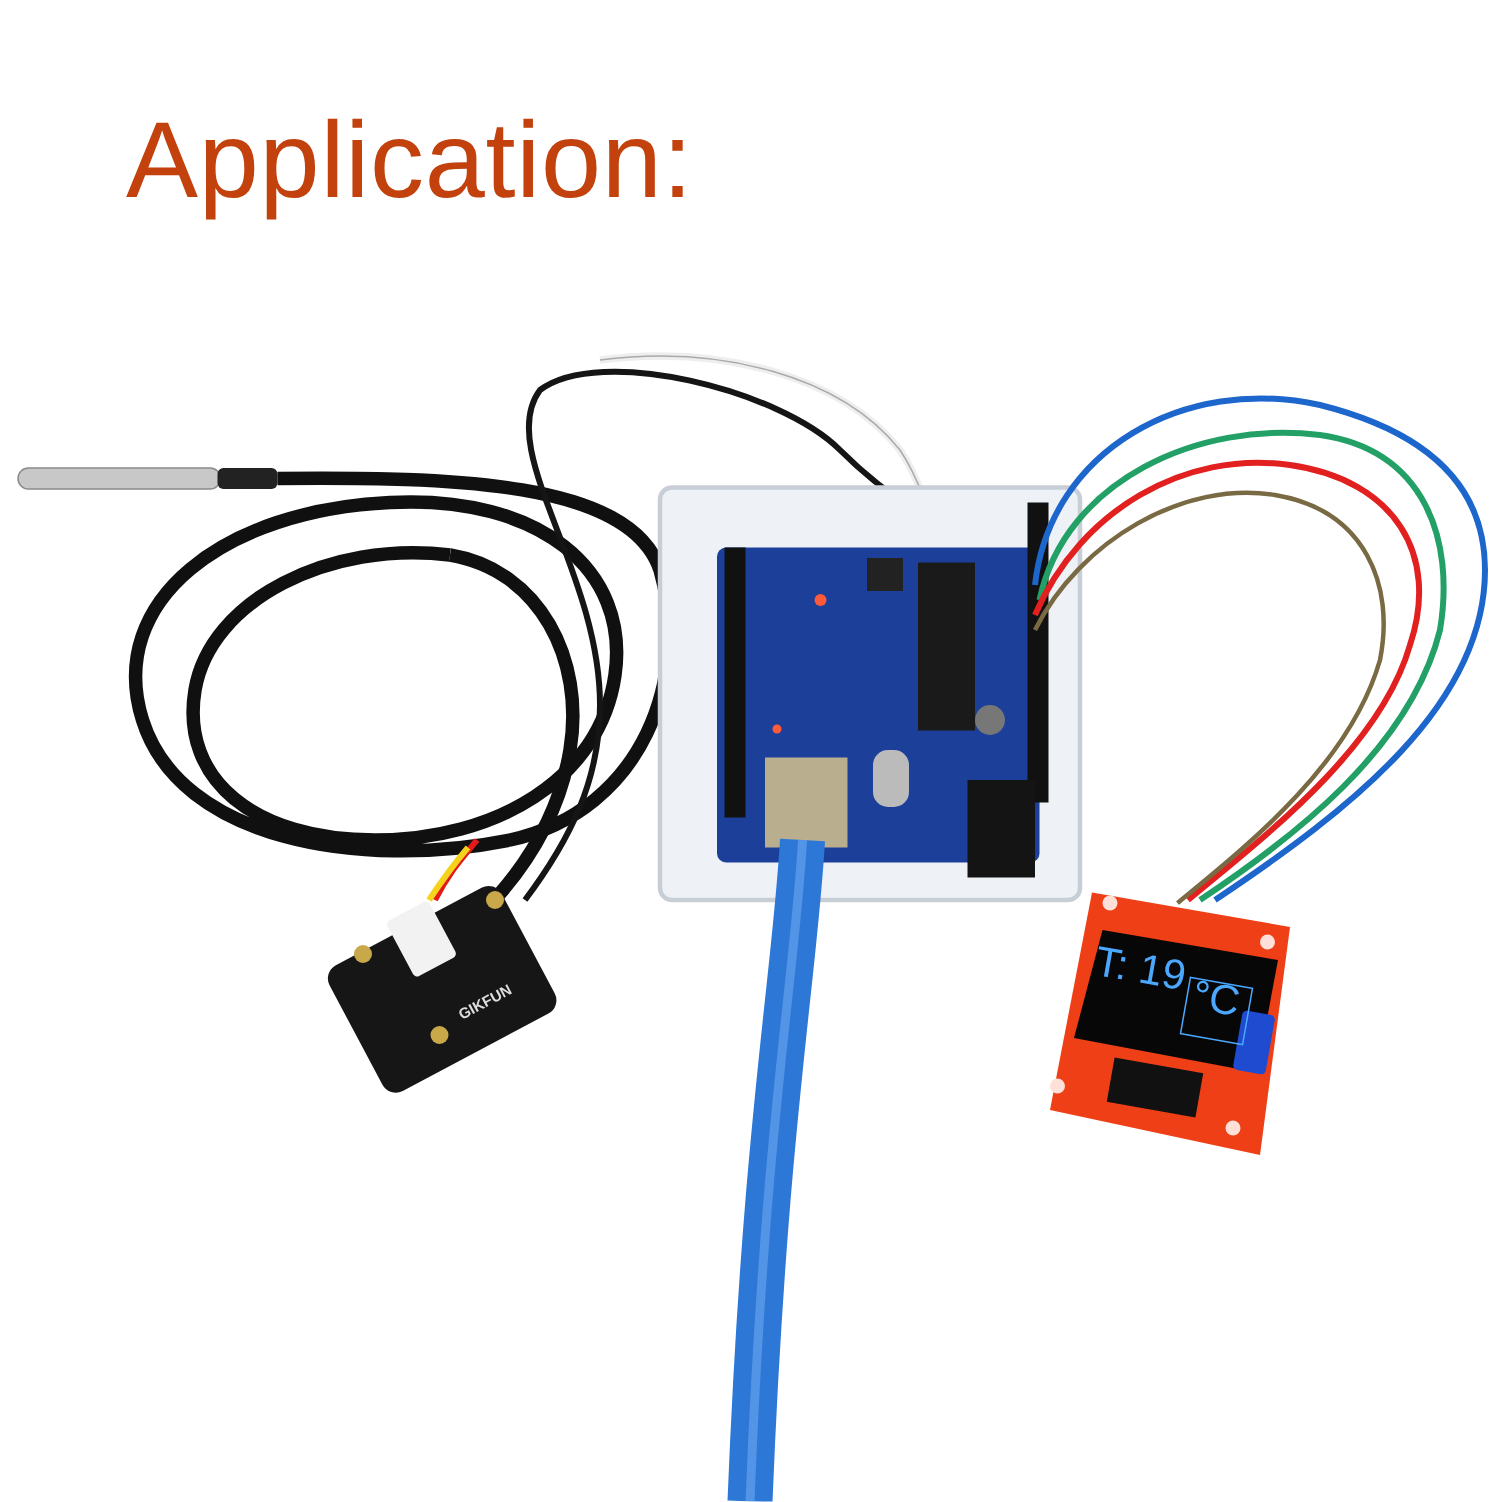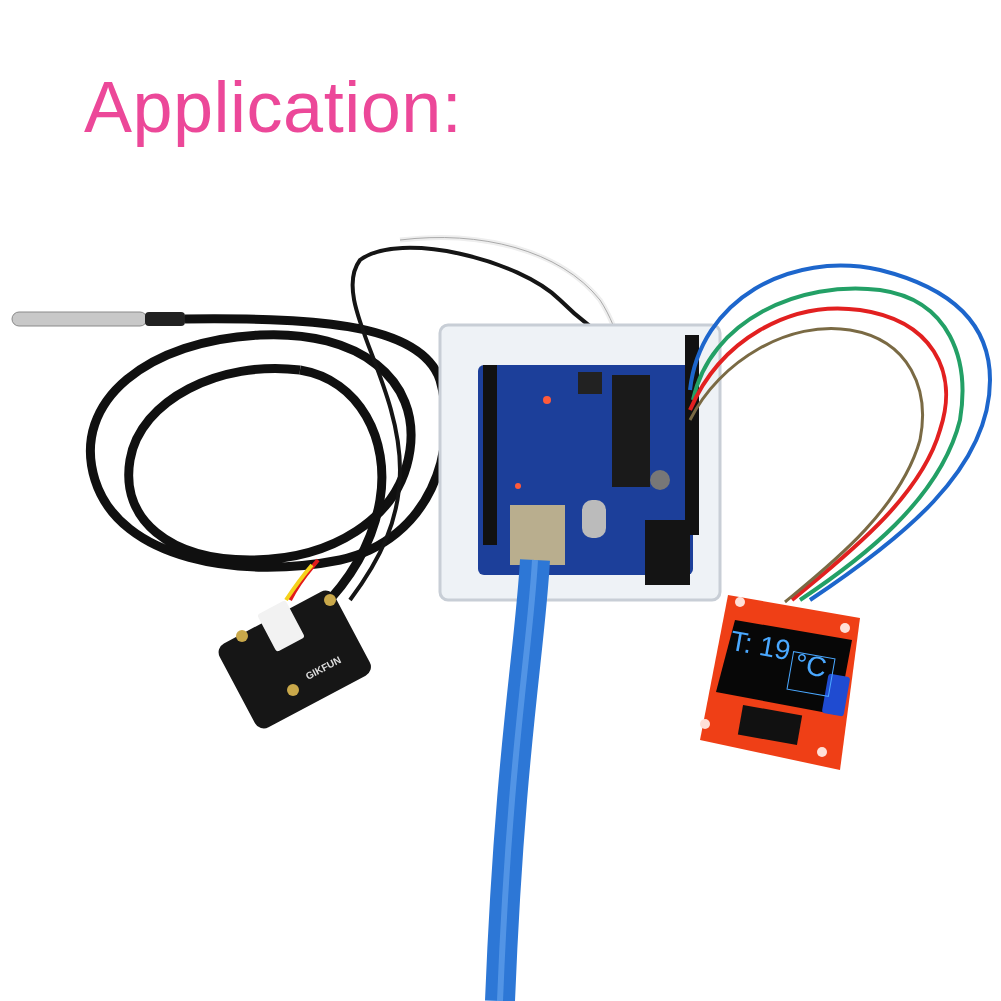--- a/index.html
+++ b/index.html
@@ -1,17 +1,17 @@
 <!DOCTYPE html>
 <html><head>
 <meta charset="utf-8">
 <style>
   html, body { margin:0; padding:0; background:#ffffff; }
   body { width:1001px; height:1001px; position:relative; overflow:hidden; font-family:"Liberation Sans", sans-serif; }
-  .title { position:absolute; left:84px; top:66px; font-size:72px; font-weight:400; color:#ec4899; letter-spacing:0.5px; }
+  .title { position:absolute; left:84px; top:66px; font-size:72px; font-weight:400; color:#c2410c; letter-spacing:0.5px; }
   svg.scene { position:absolute; left:0; top:0; }
   .oled-text { position:absolute; font-family:"Liberation Sans", sans-serif; color:#4aa8ff; font-size:28px; }
 </style>
 </head>
 <body>
 
 <div class="title">Application:</div>
 
 <svg class="scene" width="1001" height="1001" viewBox="0 0 1001 1001">
 

